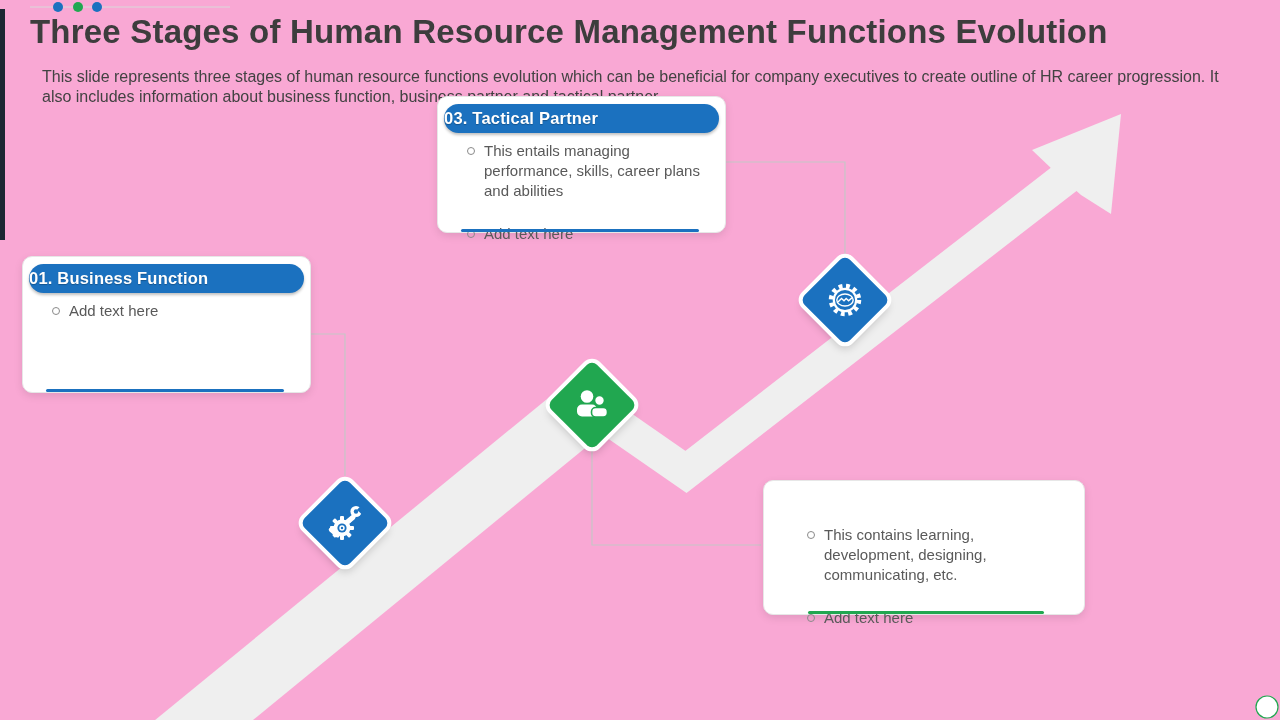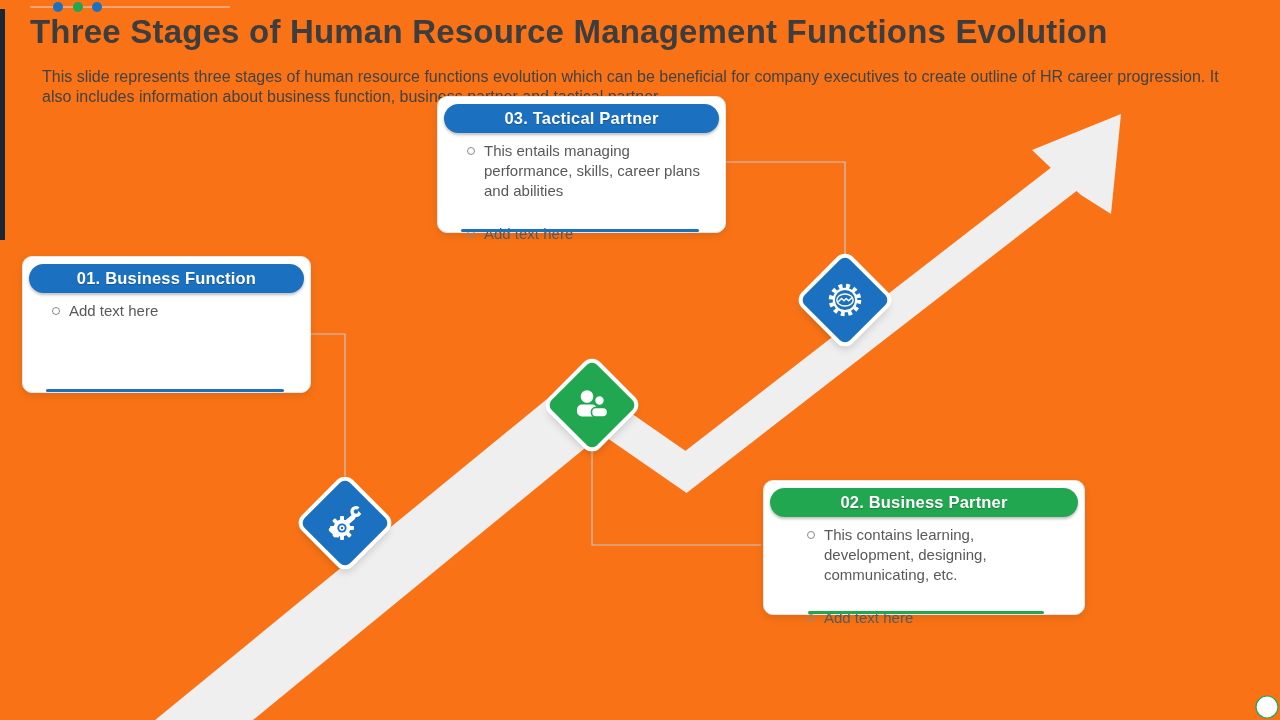--- a/index.html
+++ b/index.html
@@ -1,17 +1,17 @@
 <!DOCTYPE html>
 <html><head>
 <meta charset="utf-8">
 <style>
   html,body{margin:0;padding:0;background:#fff;}
   .slide{
-    position:relative;width:1280px;height:720px;background:#f97316;overflow:hidden;
+    position:relative;width:1280px;height:720px;background:#f9a8d4;overflow:hidden;
     font-family:"Liberation Sans", sans-serif;
   }
   .bg{position:absolute;left:0;top:0;z-index:0;}
   .topdots{position:absolute;left:30px;top:0;z-index:1;}
   h1.title{
     position:absolute;left:30px;top:13px;margin:0;z-index:1;
     font-size:33px;font-weight:700;color:#3d3d3d;letter-spacing:0.2px;white-space:nowrap;
   }
   p.desc{
     position:absolute;left:30px;top:55px;width:1208px;margin:12px;z-index:1;
@@ -19,21 +19,21 @@
   }
   .card{
     position:absolute;background:#fff;border:1px solid #e7e7e7;border-radius:10px;
     box-shadow:0 3px 8px rgba(0,0,0,0.10);z-index:2;
   }
   .card-03{left:437px;top:96px;width:287px;height:135px;}
   .card-01{left:22px;top:256px;width:287px;height:135px;}
   .card-02{left:763px;top:480px;width:320px;height:133px;}
   .pill{
     position:absolute;left:6px;right:6px;top:7px;height:29px;border-radius:15px;
-    display:flex;align-items:center;justify-content:center;
+    display:flex;align-items:center;
     color:#fff;font-weight:700;font-size:16.5px;letter-spacing:0.2px;
     box-shadow:0 2px 3px rgba(0,0,0,0.25);text-shadow:0 1px 1px rgba(0,0,0,0.25);
   }
   .bg-blue{background:#1B71BF;}
   .bg-green{background:#21A750;}
   .card ul{margin:44px 0 0 0;padding:0 20px 0 46px;list-style:none;color:#595959;font-size:15px;line-height:1.32;}
   .card-02 ul{padding:0 26px 0 60px;}
   .card li{position:relative;margin-bottom:3px;margin-top:24px;}
   .card li::before{
     content:"";position:absolute;left:-17px;top:6px;width:6px;height:6px;
@@ -101,23 +101,20 @@
     <div class="pill bg-blue">
       <span>01. Business Function</span>
     </div>
     <ul>
       <li>Add text here</li>
     </ul>
     <div class="underline bg-blue"></div>
   </div>
 
   <div class="card card-02">
-    <div class="pill bg-green">
-      <span>02. Business Partner</span>
-    </div>
     <ul>
       <li>This contains learning, development, designing, communicating, etc.</li>
       <li>Add text here</li>
     </ul>
     <div class="underline bg-green"></div>
   </div>
 
   <div class="diamond bg-blue d-01">
     <span class="icon">
       <svg width="44" height="44" viewBox="0 0 44 44">

